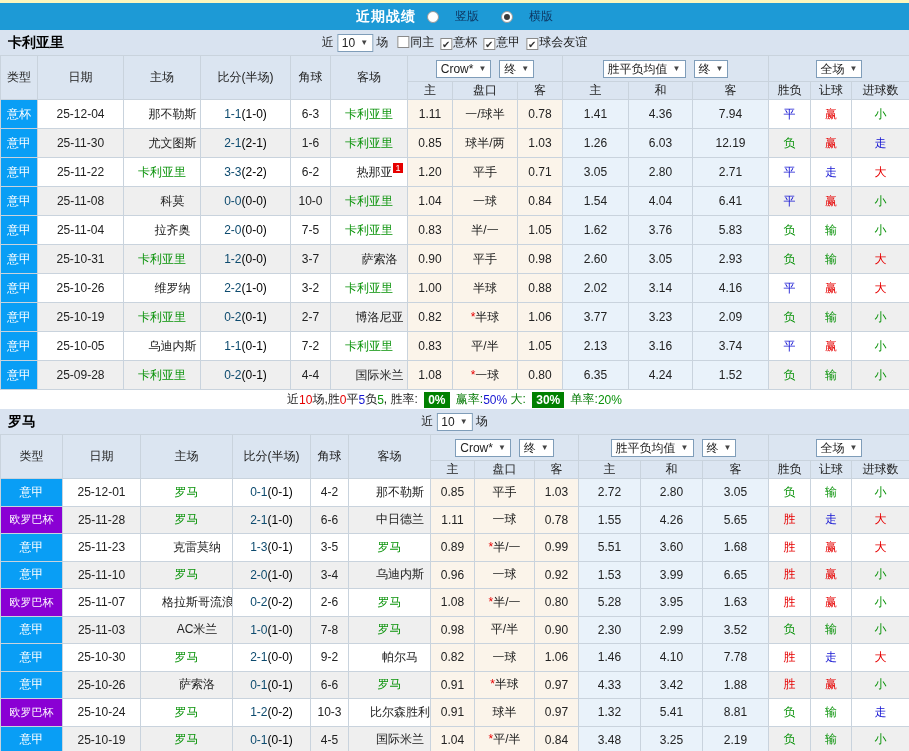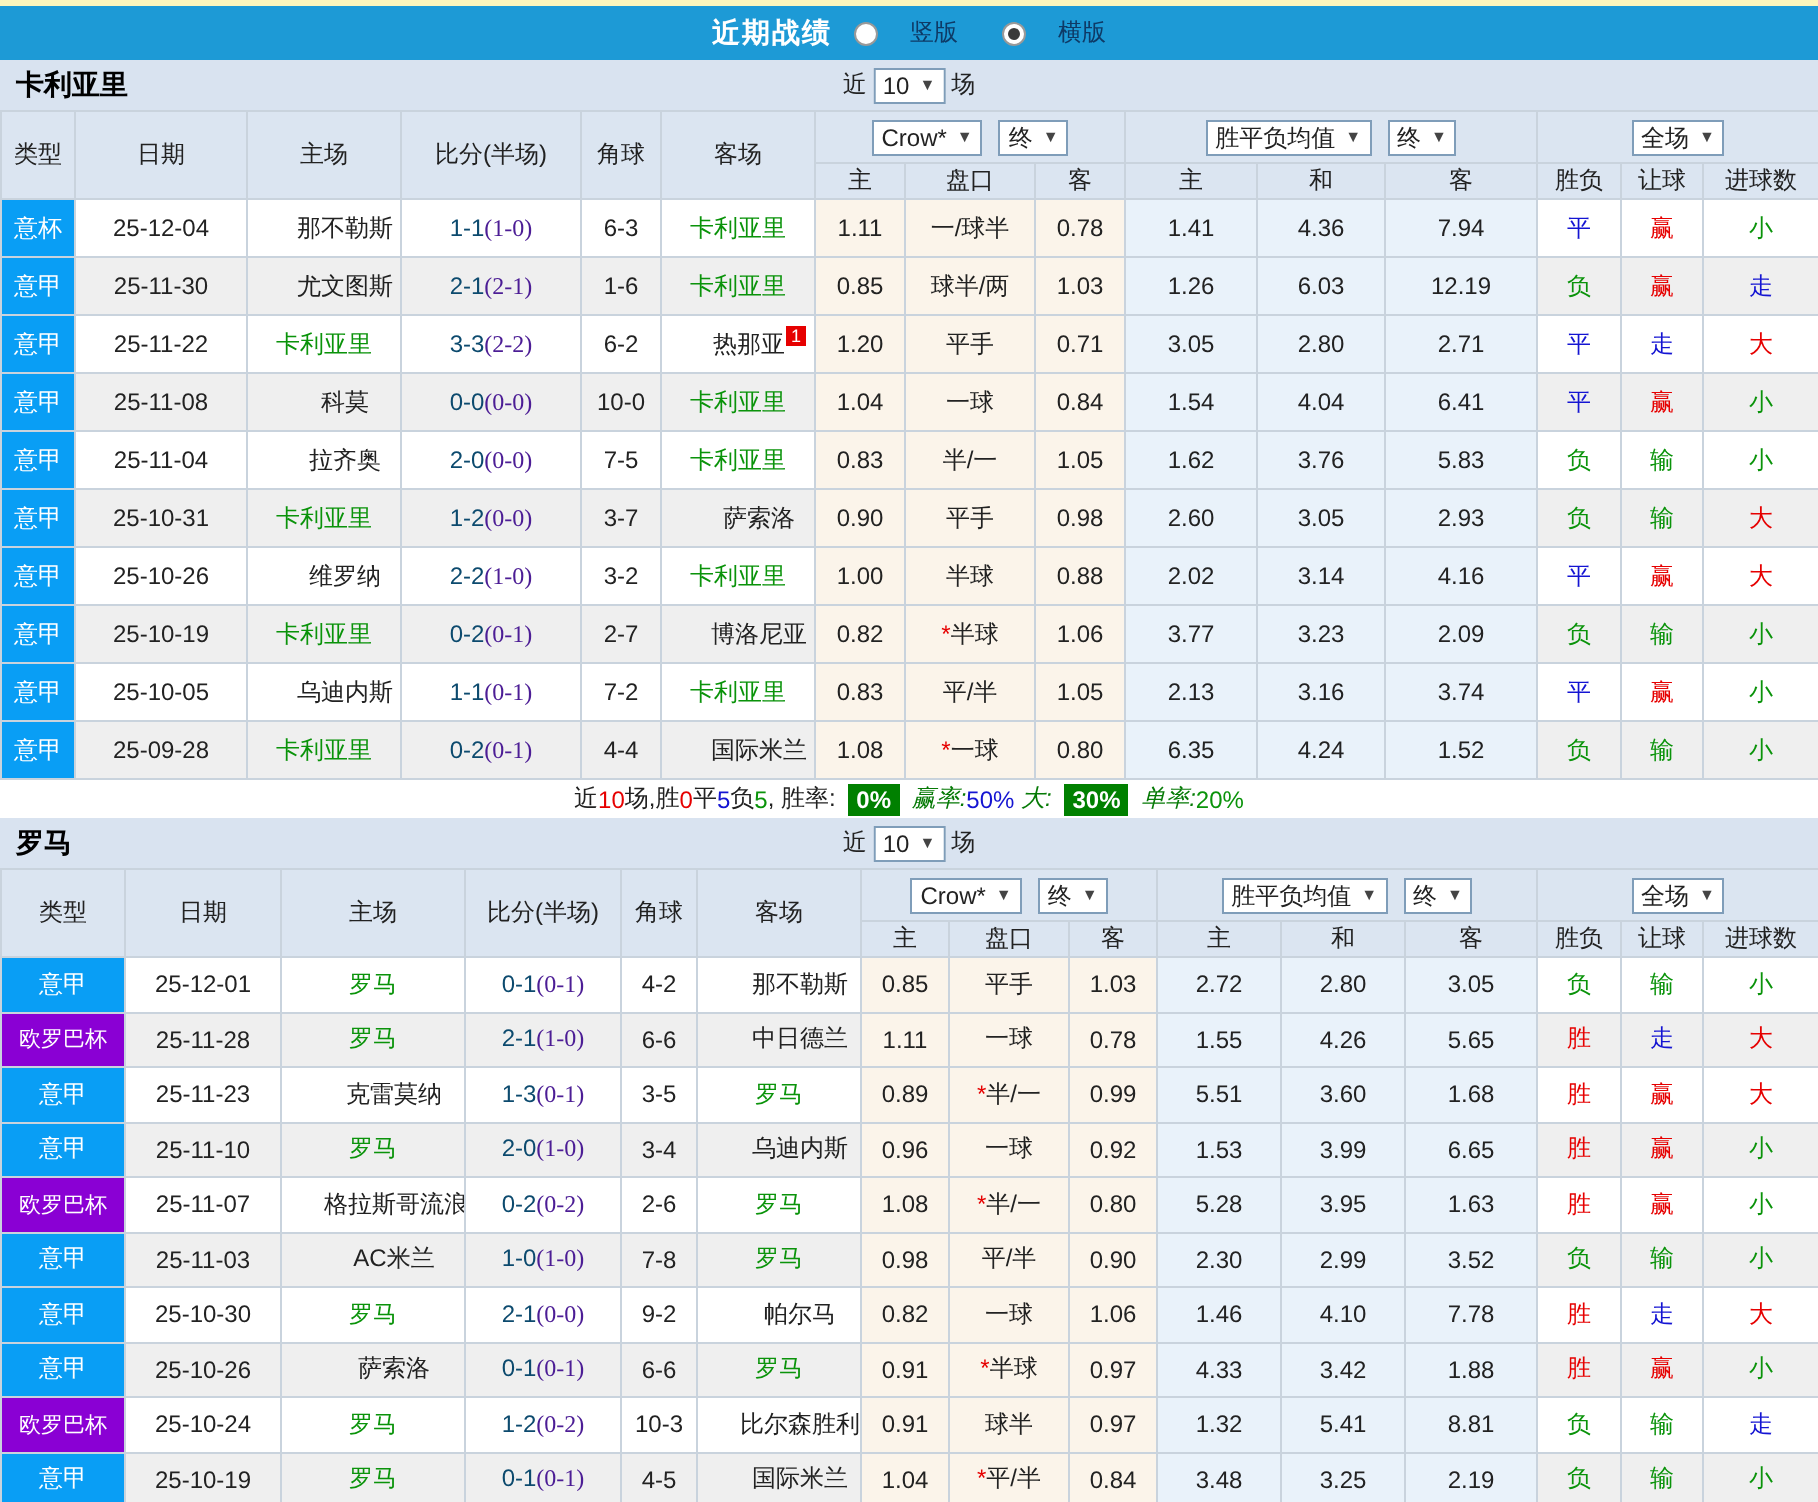--- a/index.html
+++ b/index.html
@@ -52,35 +52,35 @@
   .t1 tbody tr   { height:29px; }
   .t2 thead tr.gr { height:26px; } .t2 thead tr.sr { height:18px; }
   .t2 tbody tr   { height:27.5px; }
   tbody tr.even td { background:#efefef; }
   tbody td.odds { background:#fbf4ea !important; }
   tbody td.avg  { background:#e9f2fa !important; }
   td.badge { color:#fff; font-size:12px; }
   td.bb { background:#099ef5 !important; }
   td.bp { background:#8a00d4 !important; font-size:11px; }
   .ft { color:#0c4a6e; }
-  .ht { color:#4c1d95;font-family:Liberation Serif, serif; }
+  .ht { color:#000000; }
   .tg { color:#0a930a; }
   .tb { color:#222;margin-left:21px; }
   .cb { color:#1414d2; } .cr { color:#e60000; } .cg { color:#0a930a; }
   sup.red1 {
     background:#e60000; color:#fff; font-size:9px; line-height:10px;
     padding:0 2px; margin-left:1px;
   }
   .hdr-group { display:flex; align-items:center; justify-content:center; gap:8px; }
 
   
   .summary { height:19px; display:flex; align-items:center; justify-content:center; }
   .summary span { white-space:pre; }
   .sg-k { color:#222; } .sg-r { color:#e60000; } .sg-b { color:#1414d2; }
-  .sg-g { color:#0a930a; } .sg-dg { color:#067a06;font-style:italic; }
+  .sg-g { color:#0a930a; } .sg-dg { color:#067a06; }
   .sg-wg { background:#008000; color:#fff; font-weight:bold; padding:1px 4px; margin:0 3px; }
 </style>
 </head>
 <body>
 
 <div class="topbar">
   <span class="title">近期战绩</span>
   <span class="rgroup">
       <span class="radio"></span>
       <span class="rlabel">竖版</span>
@@ -91,20 +91,21 @@
 
 <div class="sec-header">
   <span class="team">卡利亚里</span>
   <div class="controls">
     <span>近</span>
     <span class="sel">
       <span>10</span>
       <span class="arr">▼</span>
     </span>
     <span>场</span>
+    <span><label class="chk"><span class="cbox"></span>同主</label><label class="chk"><span class="cbox">✔</span>意杯</label><label class="chk"><span class="cbox">✔</span>意甲</label><label class="chk"><span class="cbox">✔</span>球会友谊</label></span>
   </div>
 </div>
 
 <table class="t1">
   <colgroup>
     <col style="width:37px">
       <col style="width:86px">
       <col style="width:77px">
       <col style="width:90px">
     <col style="width:40px">

